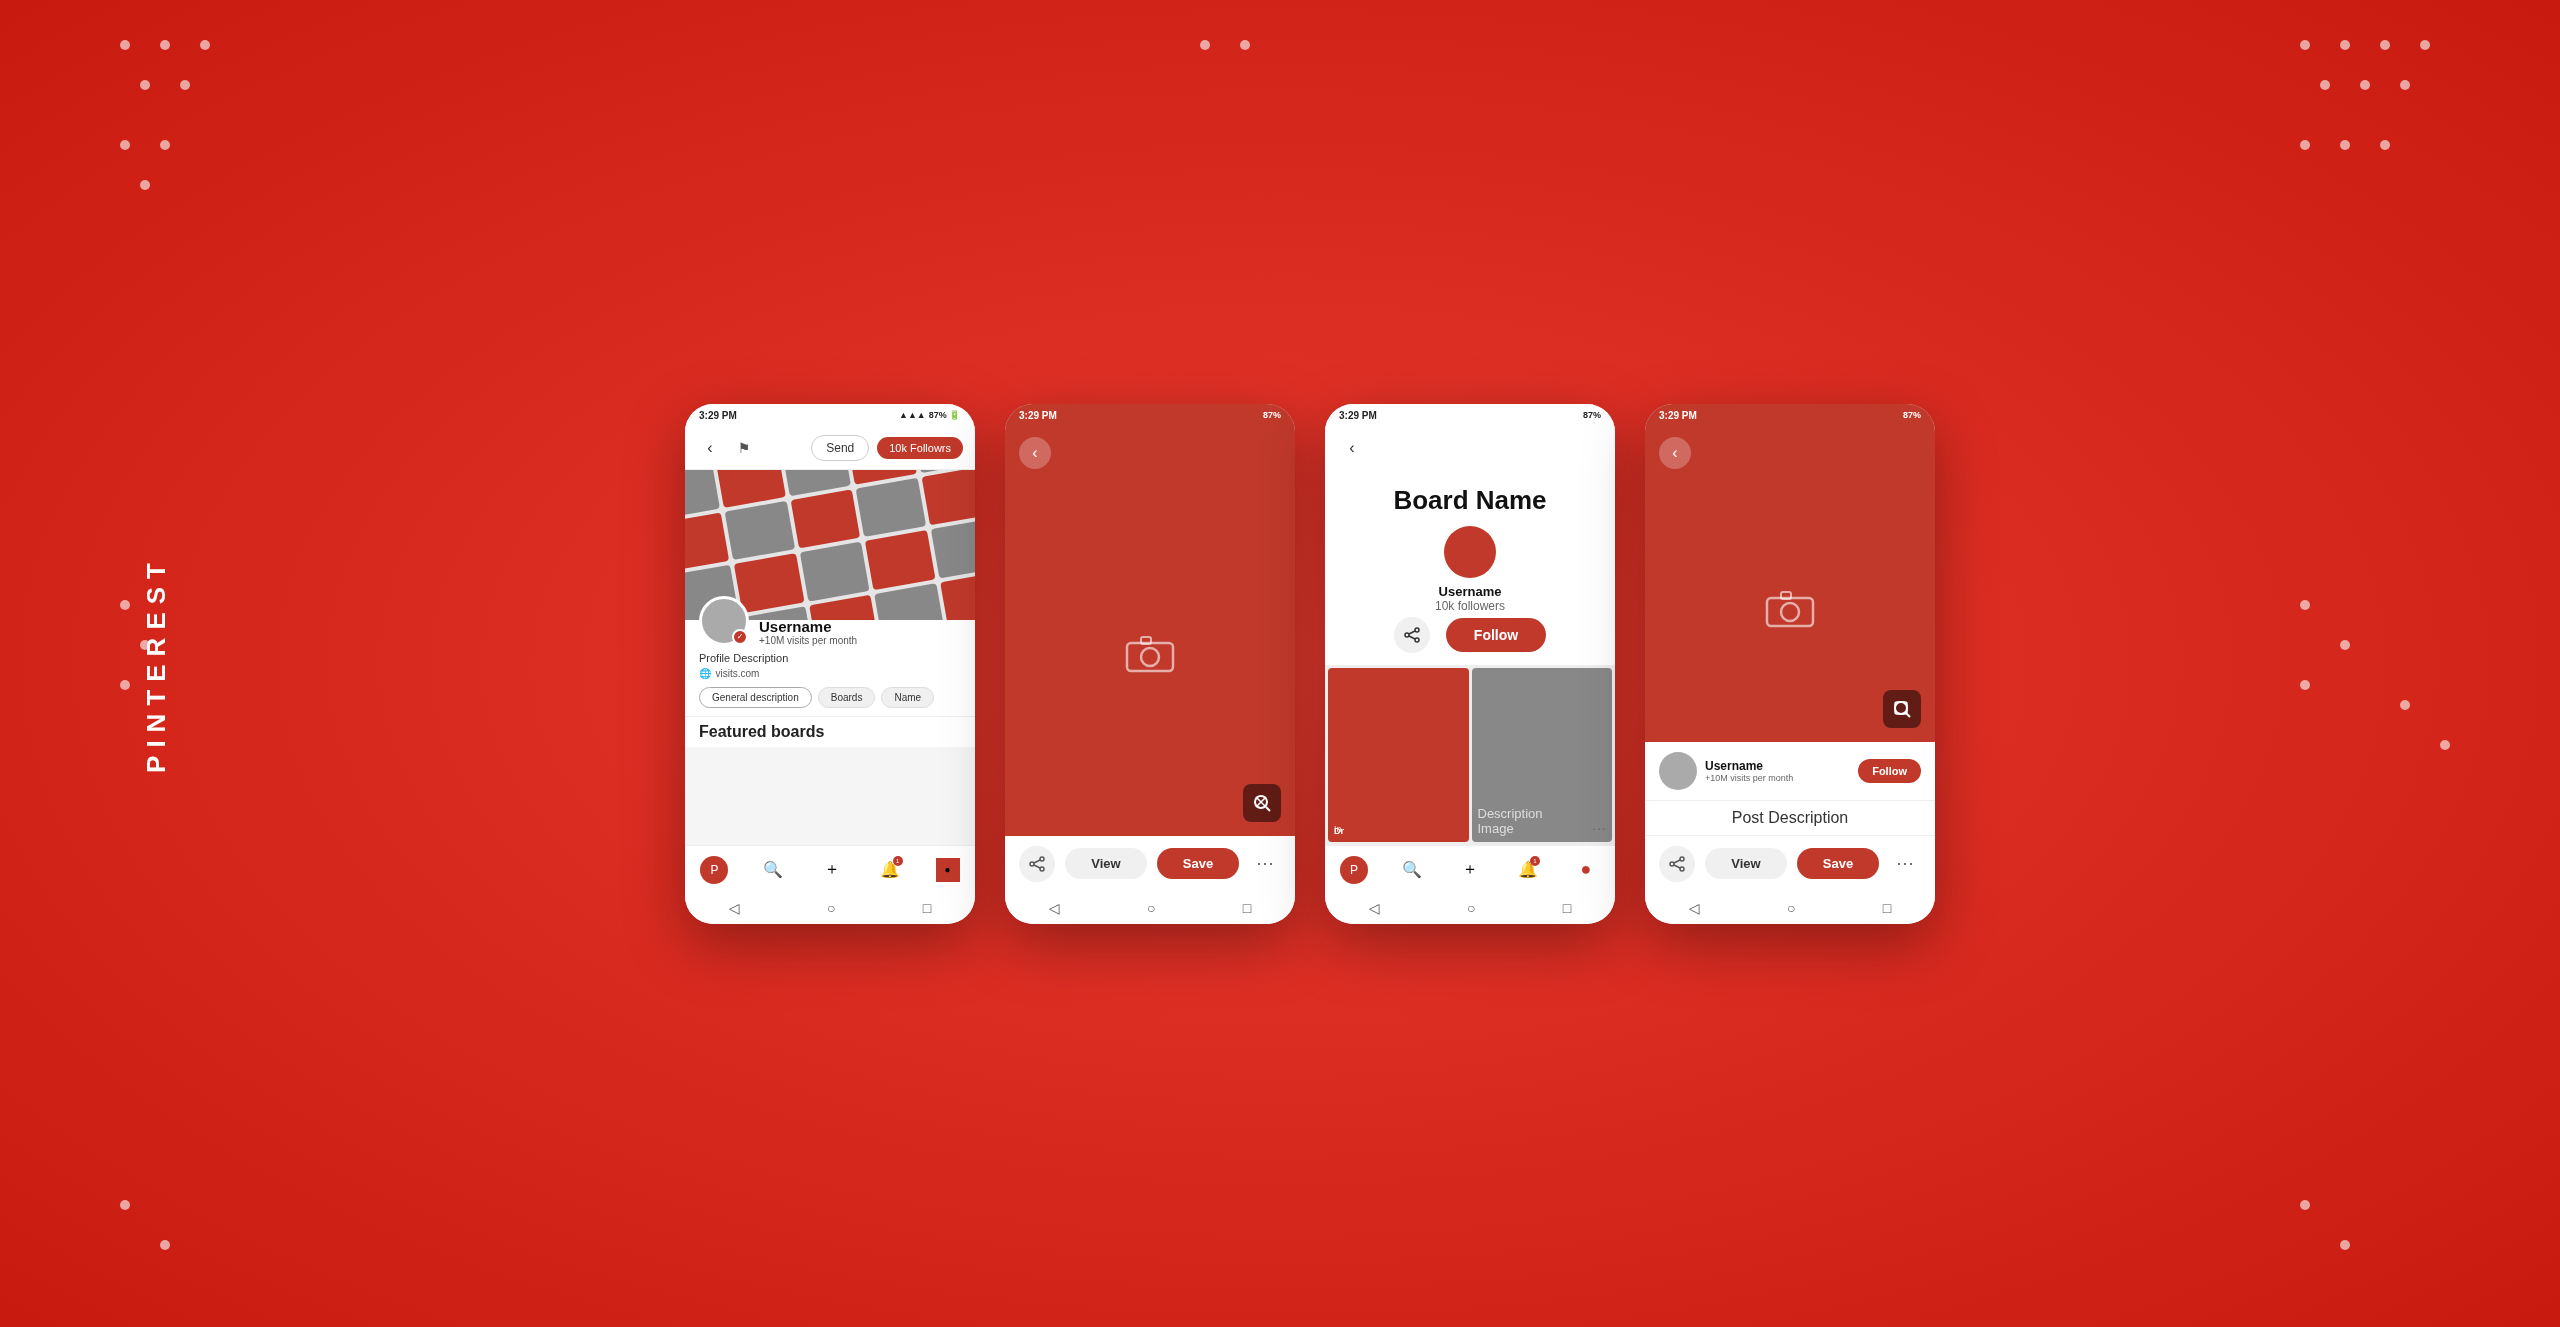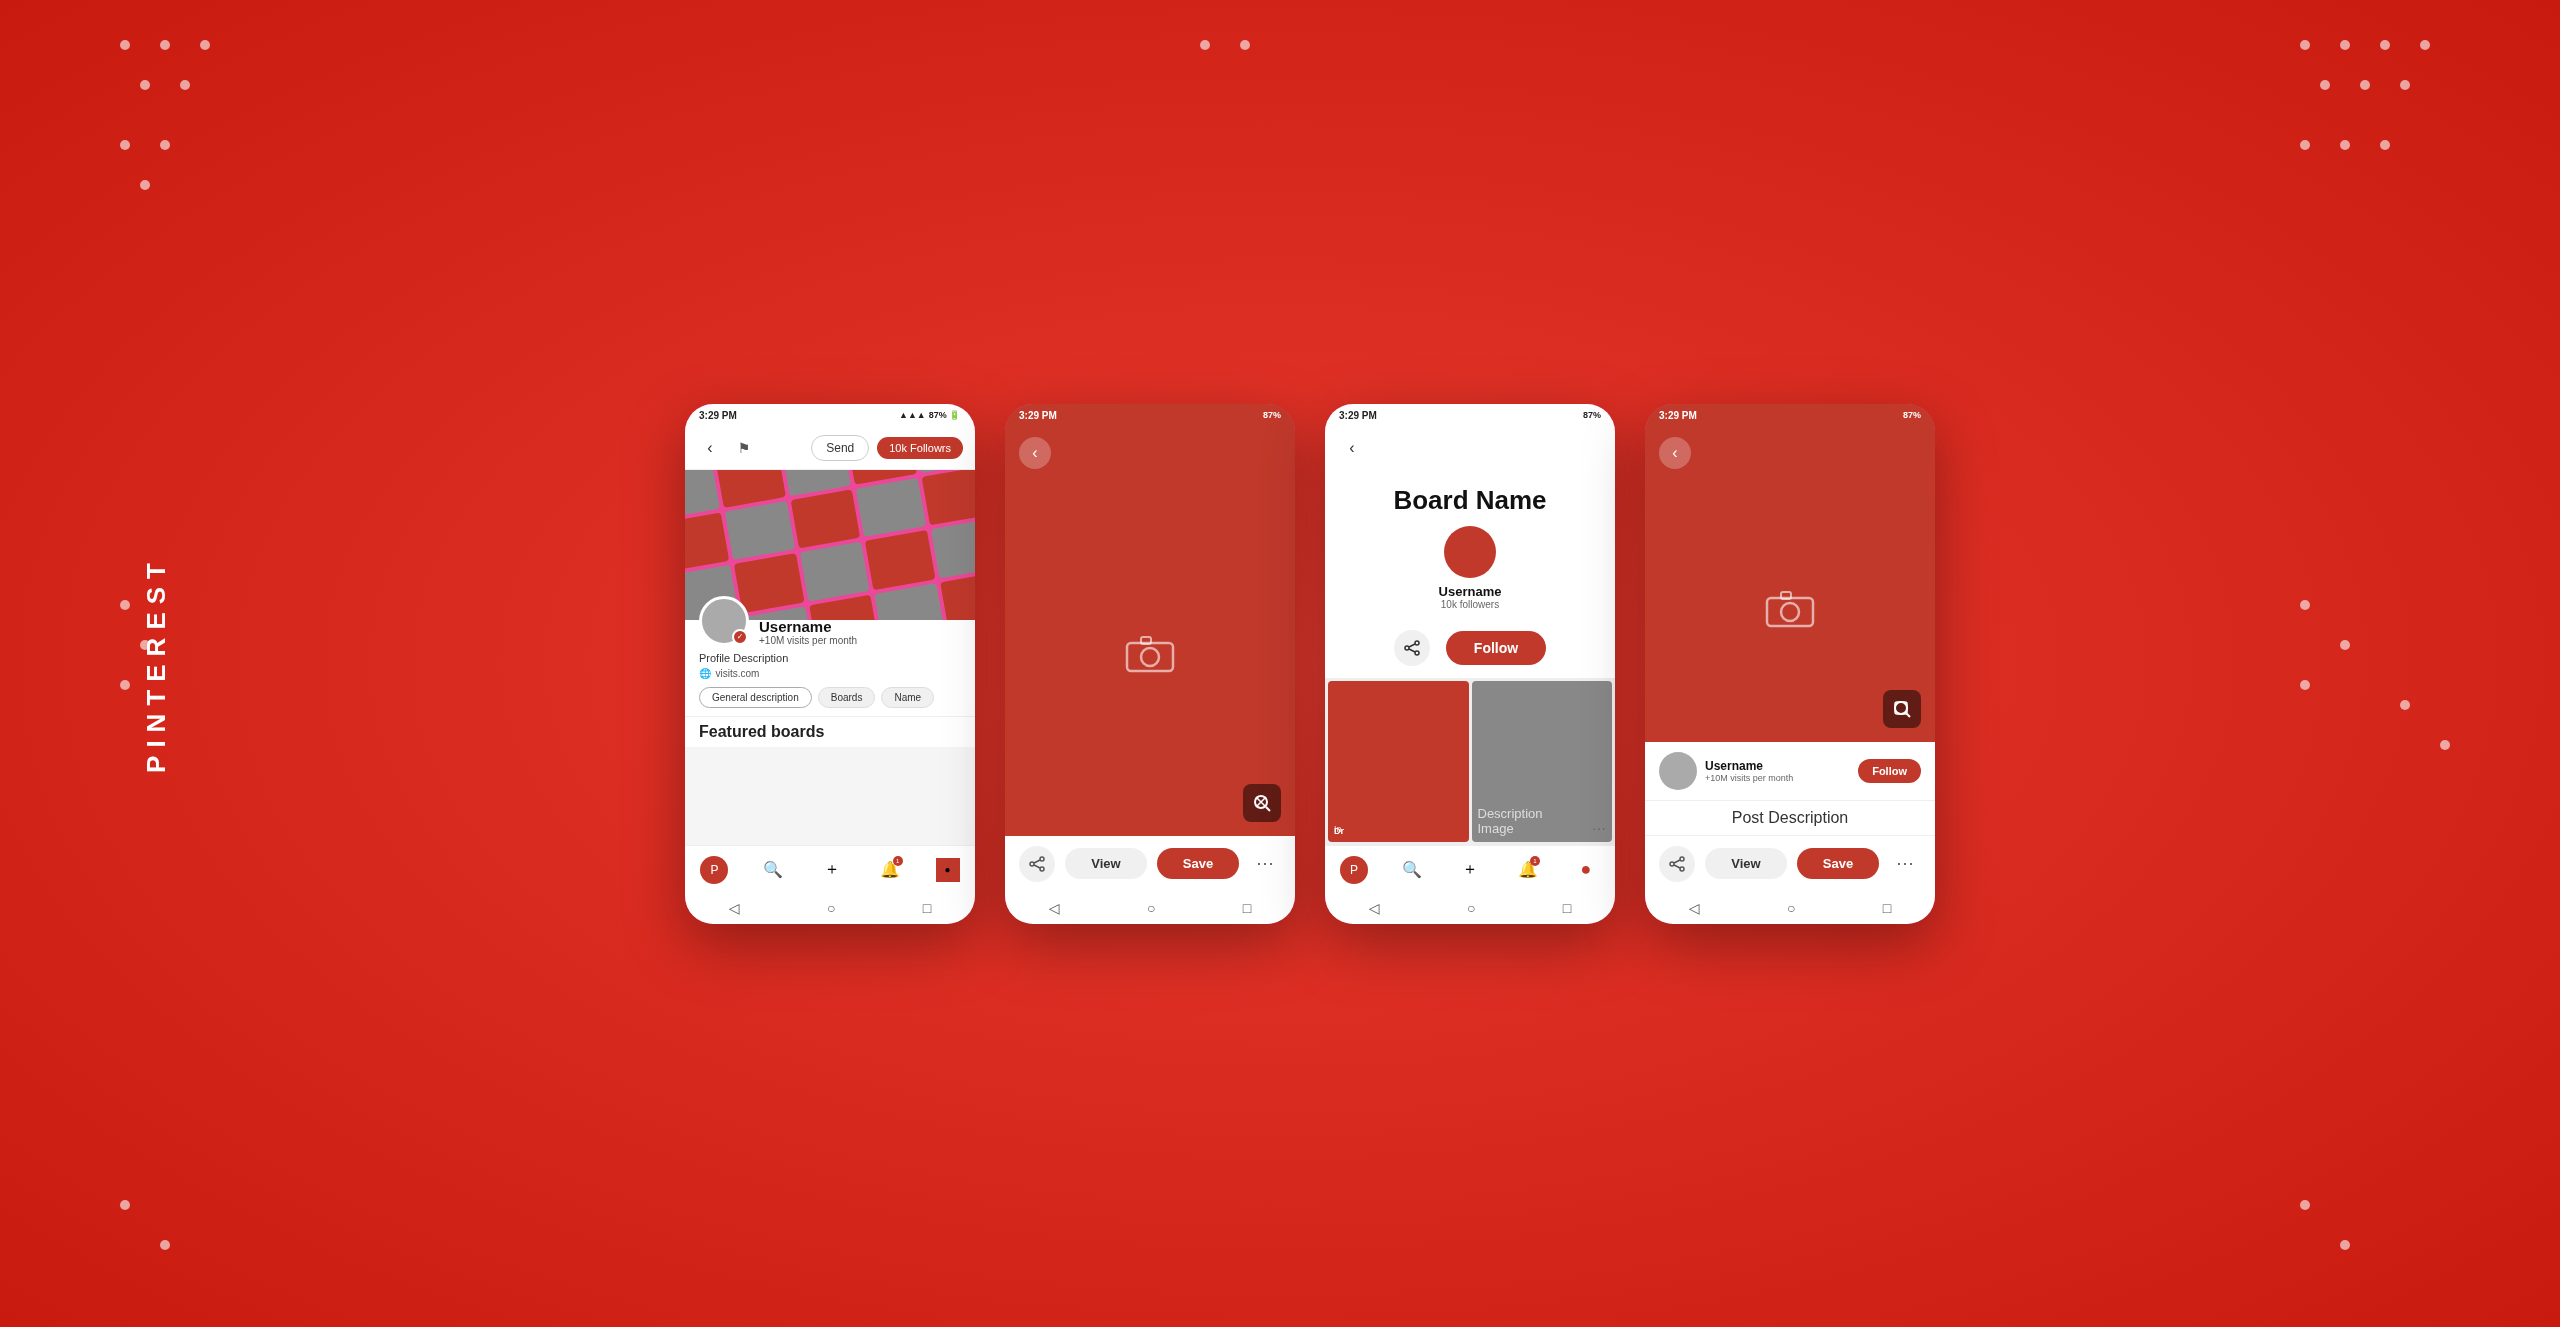--- a/index.html
+++ b/index.html
@@ -48,21 +48,21 @@
       display: flex;
       gap: 30px;
       align-items: center;
       margin-left: 60px;
     }
 
     
     .phone {
       width: 290px;
       height: 520px;
-      background: #ec4899;
+      background: #e5e5e5;
       border-radius: 28px;
       overflow: hidden;
       box-shadow: 0 20px 60px rgba(0,0,0,0.35);
       display: flex;
       flex-direction: column;
       position: relative;
     }
 
     
     .status-bar {
@@ -393,23 +393,23 @@
       border-radius: 50%;
       background: #c0392b;
       margin: 0 auto 6px;
     }
     .board-username {
       font-size: 13px;
       font-weight: 700;
       color: #111;
     }
     .board-followers {
-      font-size: 10px;
+      font-size: 12px;
       color: #666;
-      margin-bottom: 20px;
+      margin-bottom: 4px;
     }
     .board-actions {
       display: flex;
       align-items: center;
       justify-content: center;
       gap: 16px;
     }
     .board-share {
       width: 36px;
       height: 36px;

